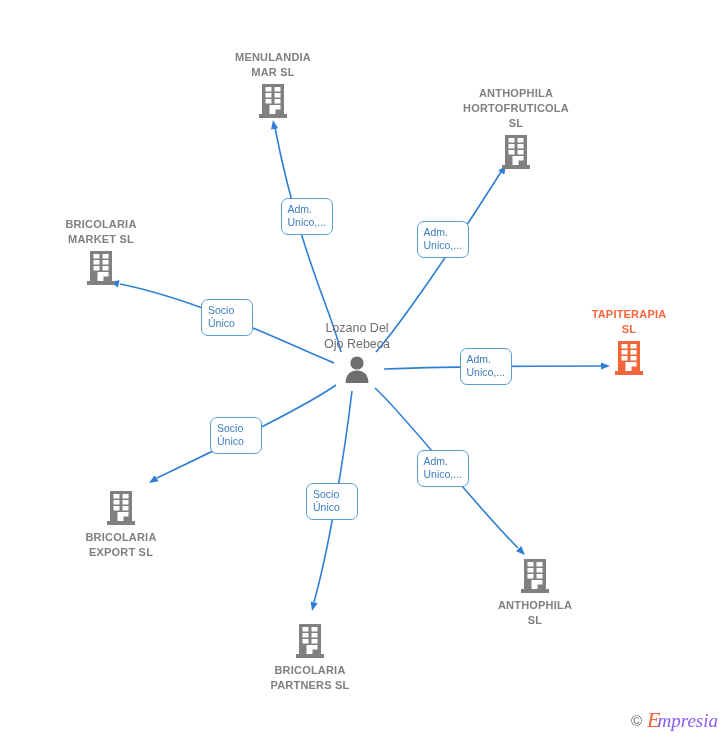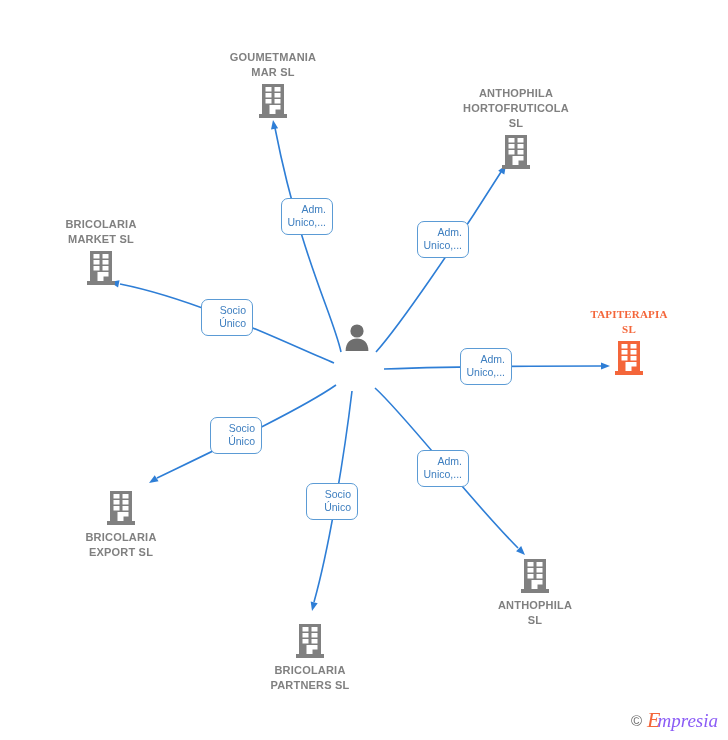--- a/index.html
+++ b/index.html
@@ -60,21 +60,21 @@
   .edge-label {
     position: absolute;
     z-index: 4;
     box-sizing: border-box;
     border: 1.4px solid #5b9bd5;
     border-radius: 7px;
     background: #ffffff;
     color: #3d7ebf;
     font-size: 10.5px;
     line-height: 13px;
-    text-align: right;
+    text-align: left;
     padding: 4px 6px 5px 6px;
     white-space: pre-line;
     min-width: 52px;
   }
 
   
   #watermark {
     position: absolute;
     right: 10px;
     bottom: 8px;
@@ -120,21 +120,21 @@
       <path d="M 336,385 C 300,410 215,450 157,478" fill="none" stroke="#2e7ed6" stroke-width="1.6"></path>
       <polygon points="0,0 -9,3.6 -9,-3.6" transform="translate(149,483) rotate(148)" fill="#2e7ed6"></polygon>
       <path d="M 352,391 C 345,450 330,545 314,602" fill="none" stroke="#2e7ed6" stroke-width="1.6"></path>
       <polygon points="0,0 -9,3.6 -9,-3.6" transform="translate(312,611) rotate(104)" fill="#2e7ed6"></polygon>
       <path d="M 375,388 C 405,415 470,500 518,548" fill="none" stroke="#2e7ed6" stroke-width="1.6"></path>
       <polygon points="0,0 -9,3.6 -9,-3.6" transform="translate(525,555) rotate(45)" fill="#2e7ed6"></polygon>
     </svg>
 
   <div id="node-layer">
       <div class="node label-above" style="left: 273px; top: 50px;">
-        <div class="node-label">GOUMETMANIA
+        <div class="node-label">MENULANDIA
 MAR  SL</div>
         <svg width="30" height="36" viewBox="0 0 30 36" class="node-icon">
           <rect x="4" y="1" width="22" height="30" fill="#808080"></rect>
           <rect x="1" y="31" width="28" height="4" fill="#808080"></rect>
           <rect x="7.5" y="4" width="6" height="4.5" fill="#ffffff"></rect>
           <rect x="16.5" y="4" width="6" height="4.5" fill="#ffffff"></rect>
           <rect x="7.5" y="10" width="6" height="4.5" fill="#ffffff"></rect>
           <rect x="16.5" y="10" width="6" height="4.5" fill="#ffffff"></rect>
           <rect x="7.5" y="16" width="6" height="4.5" fill="#ffffff"></rect>
           <rect x="16.5" y="16" width="6" height="4.5" fill="#ffffff"></rect>
@@ -169,21 +169,21 @@
           <rect x="16.5" y="4" width="6" height="4.5" fill="#ffffff"></rect>
           <rect x="7.5" y="10" width="6" height="4.5" fill="#ffffff"></rect>
           <rect x="16.5" y="10" width="6" height="4.5" fill="#ffffff"></rect>
           <rect x="7.5" y="16" width="6" height="4.5" fill="#ffffff"></rect>
           <rect x="16.5" y="16" width="6" height="4.5" fill="#ffffff"></rect>
           <rect x="16.5" y="22" width="6" height="4.5" fill="#ffffff"></rect>
           <rect x="11.5" y="22" width="6" height="9" fill="#ffffff"></rect>
         </svg>
       </div>
       <div class="node label-above" style="left: 629px; top: 307px;">
-        <div class="node-label" style="color: rgb(244, 102, 58); font-family: Liberation Serif, serif;">TAPITERAPIA
+        <div class="node-label" style="color: rgb(244, 102, 58);">TAPITERAPIA
 SL</div>
         <svg width="30" height="36" viewBox="0 0 30 36" class="node-icon">
           <rect x="4" y="1" width="22" height="30" fill="#f4663a"></rect>
           <rect x="1" y="31" width="28" height="4" fill="#f4663a"></rect>
           <rect x="7.5" y="4" width="6" height="4.5" fill="#ffffff"></rect>
           <rect x="16.5" y="4" width="6" height="4.5" fill="#ffffff"></rect>
           <rect x="7.5" y="10" width="6" height="4.5" fill="#ffffff"></rect>
           <rect x="16.5" y="10" width="6" height="4.5" fill="#ffffff"></rect>
           <rect x="7.5" y="16" width="6" height="4.5" fill="#ffffff"></rect>
           <rect x="16.5" y="16" width="6" height="4.5" fill="#ffffff"></rect>
@@ -233,20 +233,22 @@
           <rect x="16.5" y="10" width="6" height="4.5" fill="#ffffff"></rect>
           <rect x="7.5" y="16" width="6" height="4.5" fill="#ffffff"></rect>
           <rect x="16.5" y="16" width="6" height="4.5" fill="#ffffff"></rect>
           <rect x="16.5" y="22" width="6" height="4.5" fill="#ffffff"></rect>
           <rect x="11.5" y="22" width="6" height="9" fill="#ffffff"></rect>
         </svg>
         <div class="node-label">ANTHOPHILA
 SL</div>
       </div>
       <div class="node label-above" style="left: 357px; top: 320px;">
+        <div class="node-label person" style="color: rgb(110, 110, 110);">Lozano Del
+Ojo Rebeca</div>
         <svg width="28" height="28" viewBox="0 0 28 28" class="node-icon">
           <circle cx="14" cy="8" r="6.6" fill="#6e6e6e"></circle>
           <path d="M2.6 28 C2.6 19.6 7.6 15.6 14 15.6 C20.4 15.6 25.4 19.6 25.4 28 Z" fill="#6e6e6e"></path>
         </svg>
       </div>
     </div>
 
   <div id="edge-label-layer">
       <div class="edge-label" style="left: 280.5px; top: 197.5px;">Adm.
 Unico,...</div>

